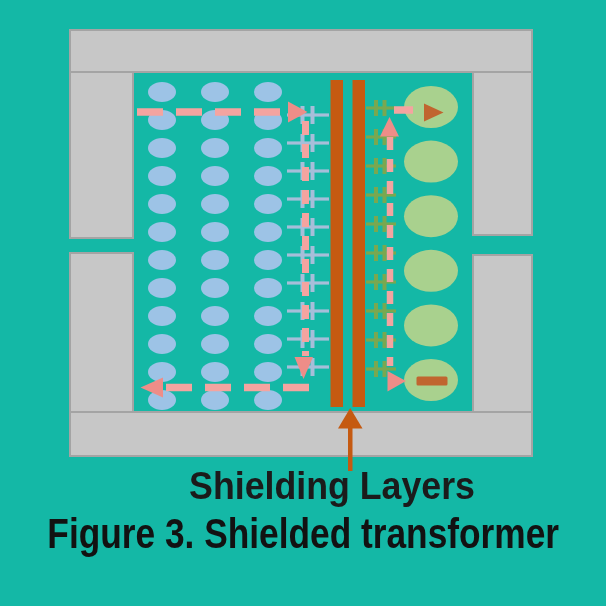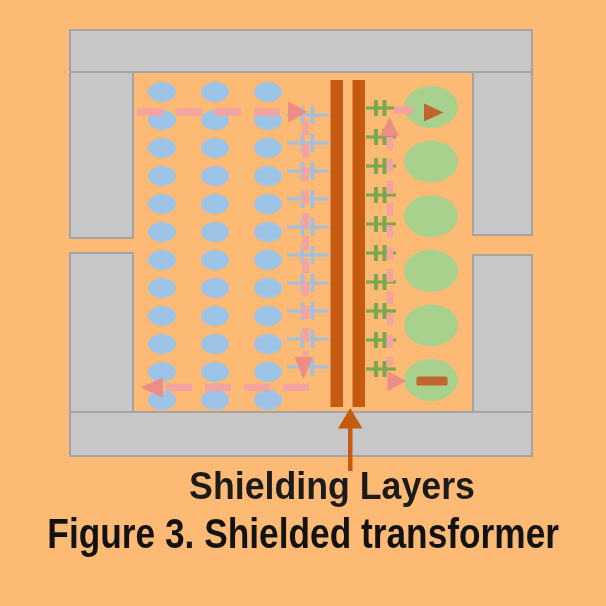--- a/index.html
+++ b/index.html
@@ -1,17 +1,17 @@
 <!DOCTYPE html>
 <html><head>
 <meta charset="utf-8">
 <style>
   html,body{margin:0;padding:0;background:#fff;}
   body{width:606px;height:606px;font-family:"Liberation Sans",sans-serif;}
-  .stage{position:relative;width:606px;height:606px;background:#fdba74;overflow:hidden;}
+  .stage{position:relative;width:606px;height:606px;background:#14b8a6;overflow:hidden;}
   .stage svg{position:absolute;left:0;top:0;}
   .annotation{
     position:absolute;top:467px;left:132px;width:400px;
     text-align:center;font-size:38px;font-weight:700;color:#1b1b1b;
     line-height:1.05;white-space:nowrap;
     transform:scaleX(.94);transform-origin:50% 50%;
   }
   .caption{
     position:absolute;top:511px;left:0;width:592px;
     text-align:center;font-size:42px;font-weight:700;color:#121212;

